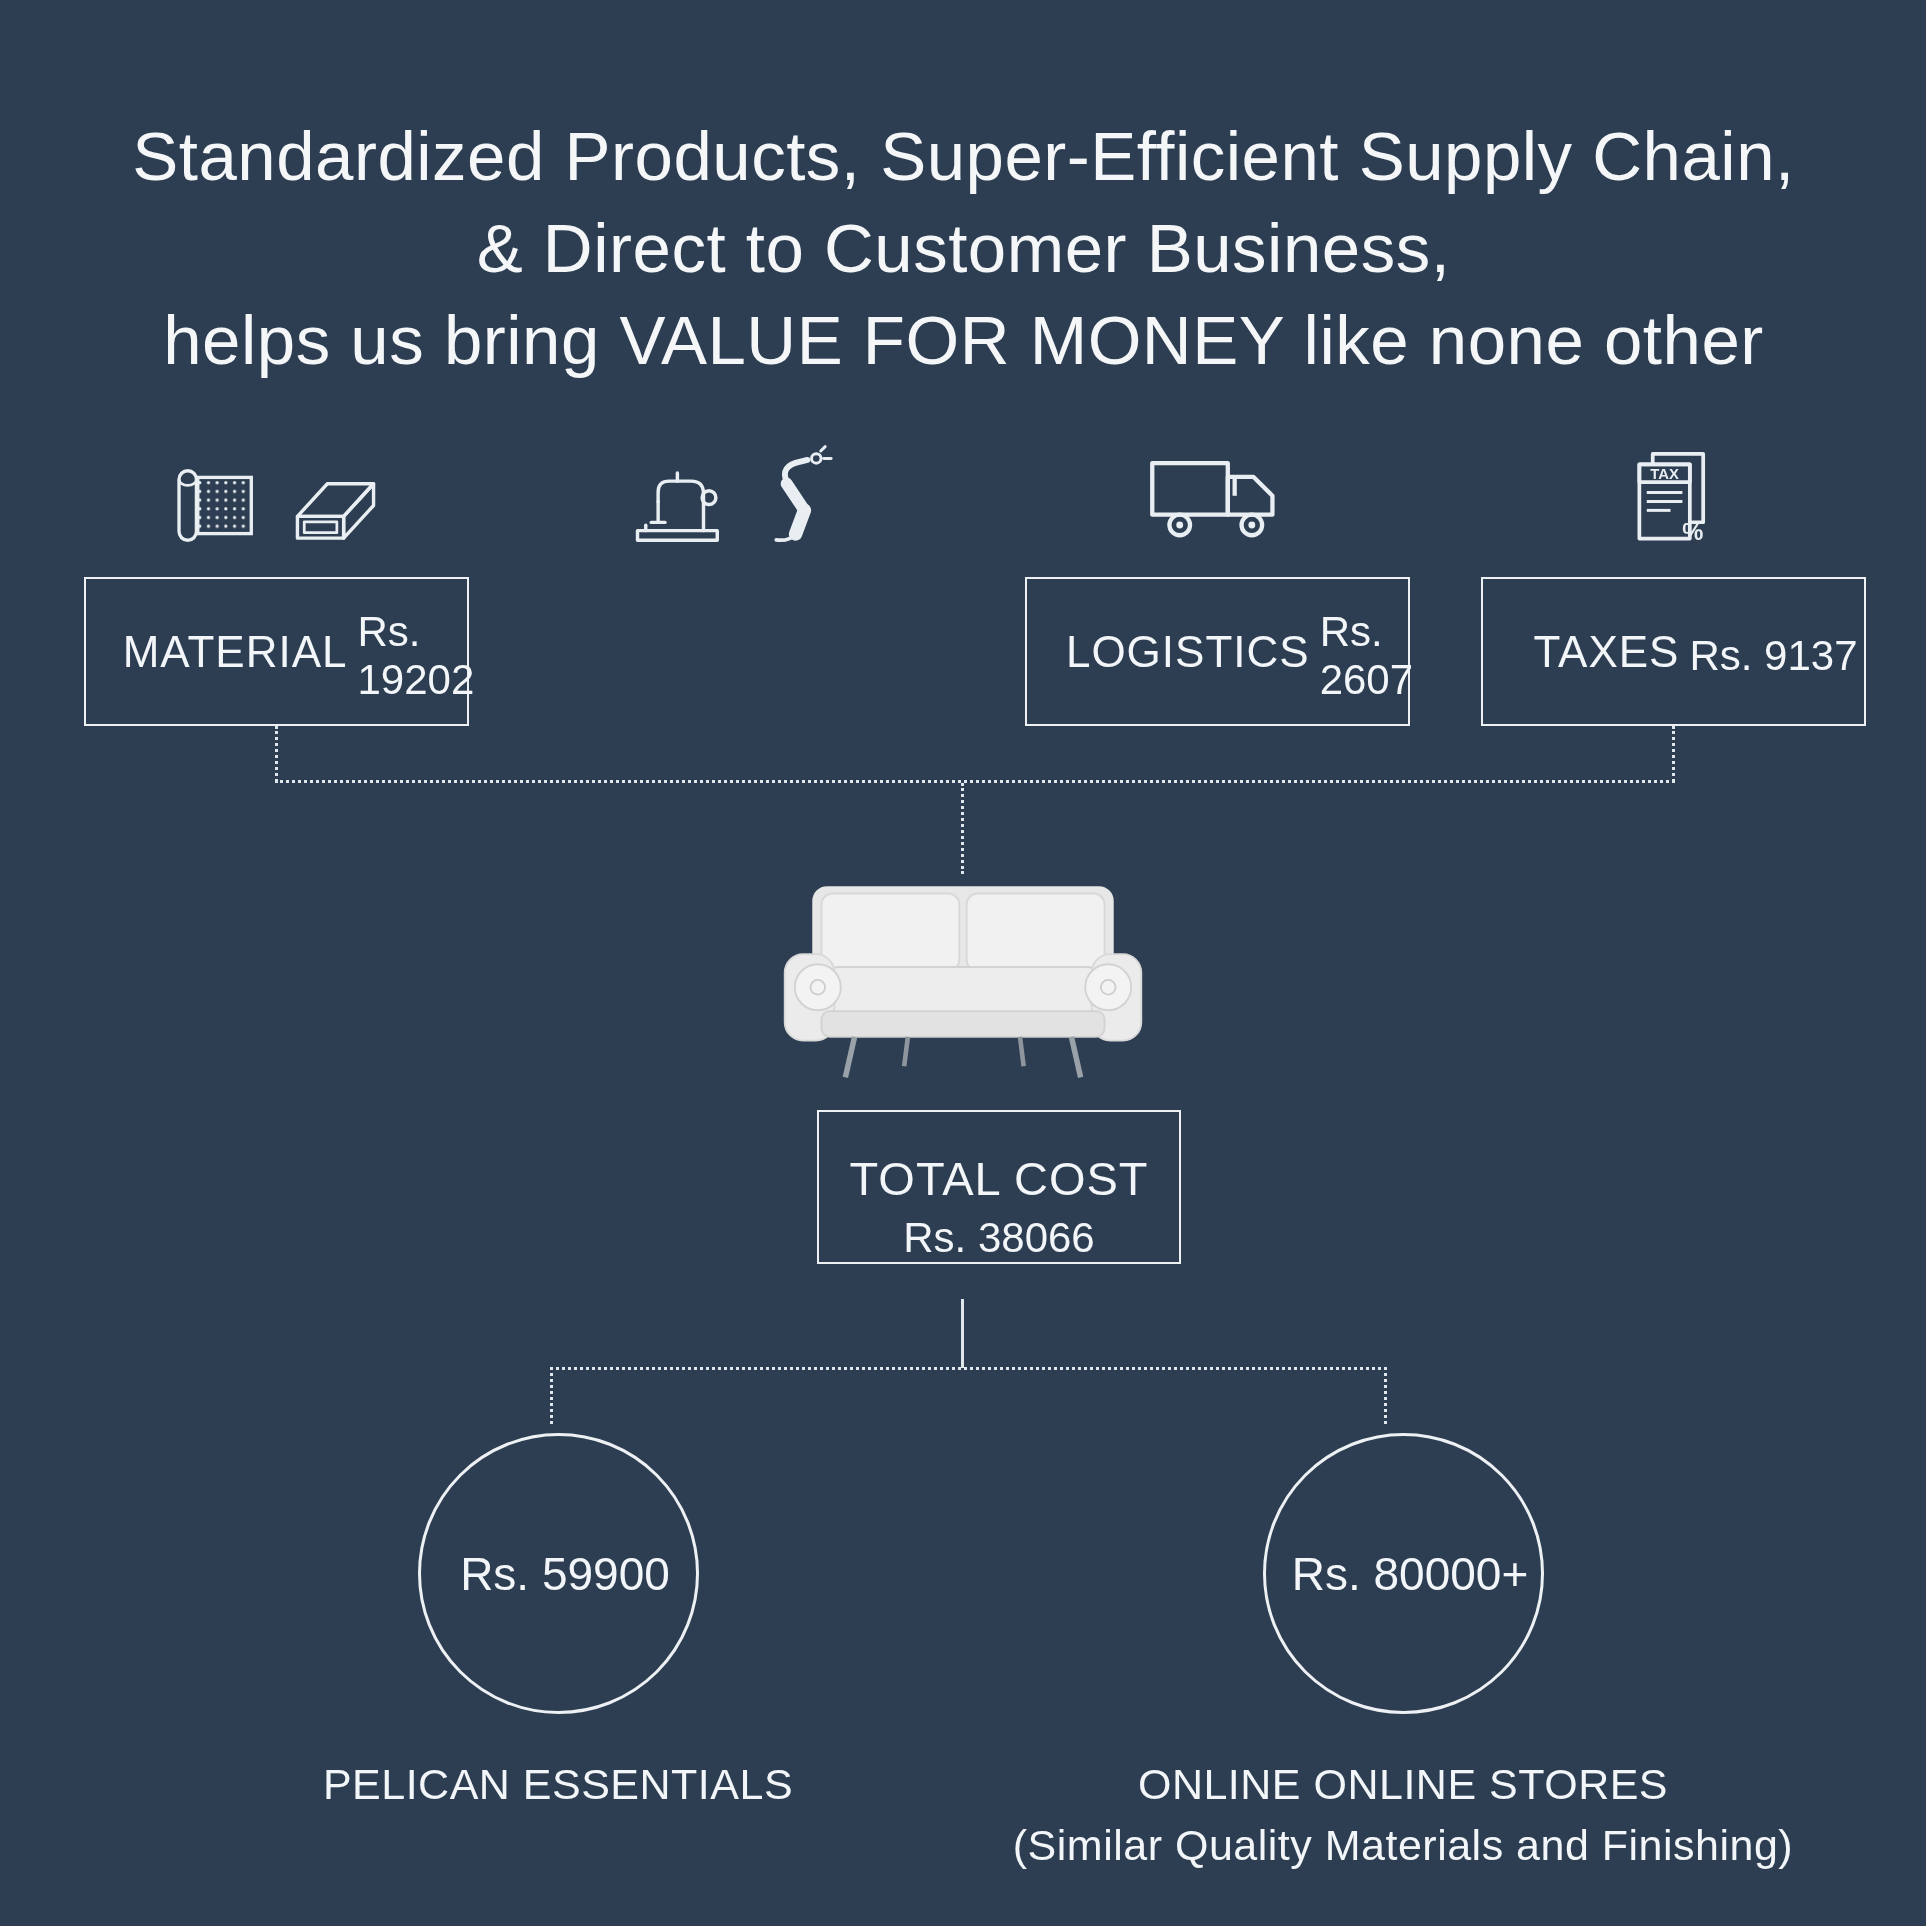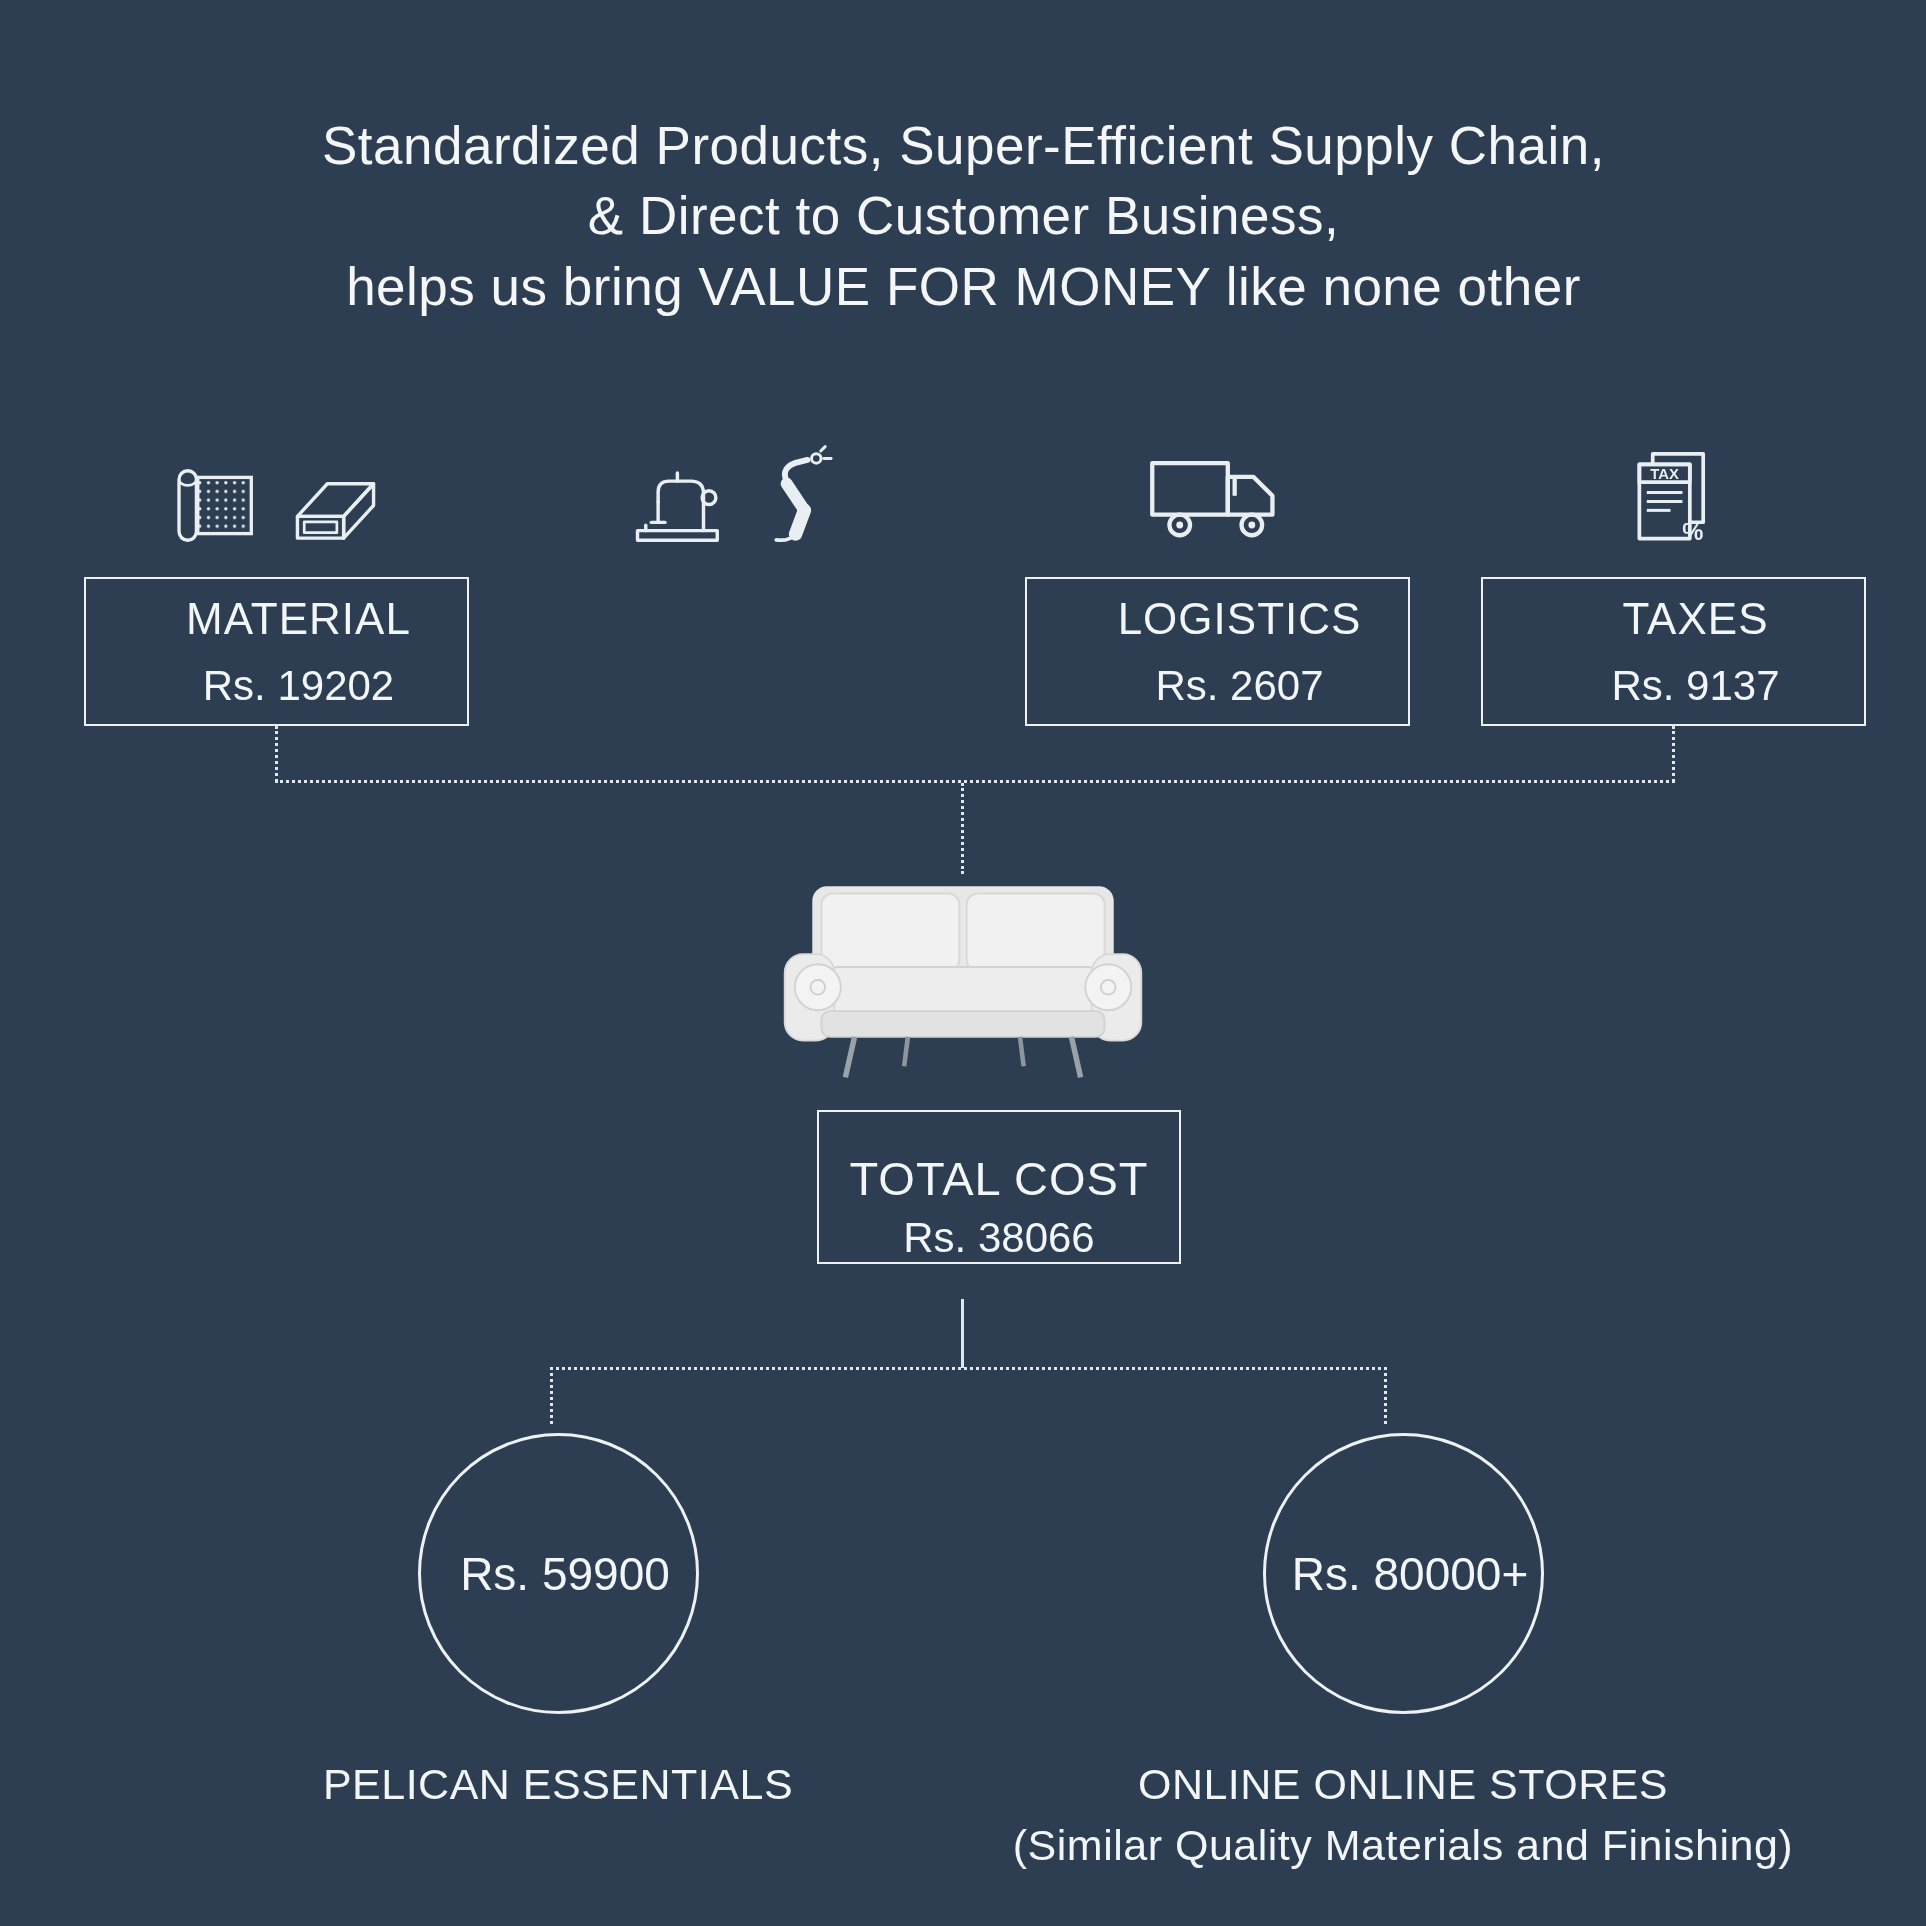--- a/index.html
+++ b/index.html
@@ -5,31 +5,31 @@
   * { margin:0; padding:0; box-sizing:border-box; }
   html,body { background:#2d3e52; }
   .canvas {
     position:relative; width:1927px; height:1927px;
     background:#2d3e52; overflow:hidden;
     font-family:"Liberation Sans", sans-serif;
     color:#f3f6f9;
   }
   .title {
     position:absolute; top:111px; left:0; width:100%;
-    text-align:center; font-size:53px; line-height:1.33;
+    text-align:center; font-size:69px; line-height:1.33;
     font-weight:500; letter-spacing:0.5px; color:#f4f6f8;
   }
   .icon-row {
     position:absolute; top:428px; height:121px;
     display:flex; align-items:flex-end; justify-content:center; gap:26px;
   }
   .cost-box {
     position:absolute; top:577px; width:385px; height:149px;
     border:2px solid #eef1f4;
-    display:flex; flex-direction:column; align-items:center; justify-content:center; gap:10px;padding-left:44px;
+    display:flex; flex-direction:row; align-items:center; justify-content:center; gap:10px;padding-left:44px;
   }
   .cost-label { font-size:44px; letter-spacing:1px; }
   .cost-amount { font-size:42px;margin-top:8px; }
   .dotted-h { position:absolute; border-top:3px dotted #dfe6ec; }
   .dotted-v { position:absolute; border-left:3px dotted #dfe6ec; }
   .solid-v  { position:absolute; border-left:3px solid  #dfe6ec; }
   .total-box {
     position:absolute; left:817px; top:1110px; width:364px; height:154px;
     border:2px solid #eef1f4;
     display:flex; flex-direction:column; align-items:center; justify-content:flex-end; gap:8px;

